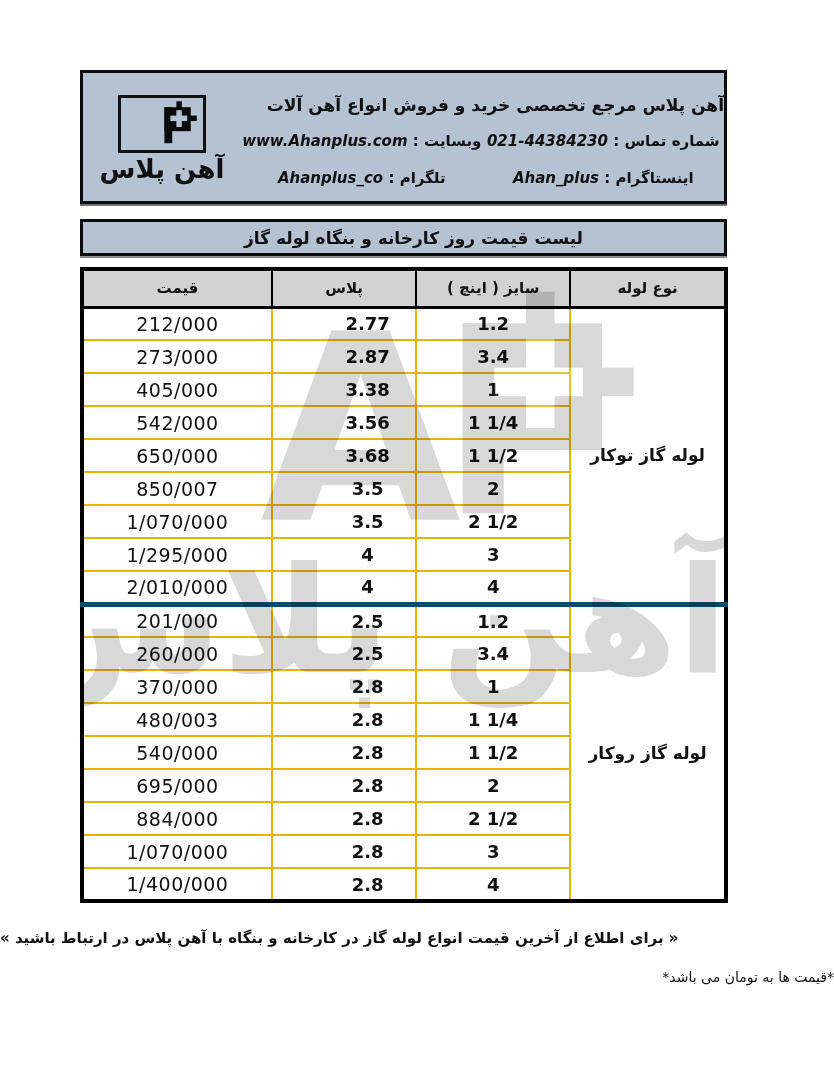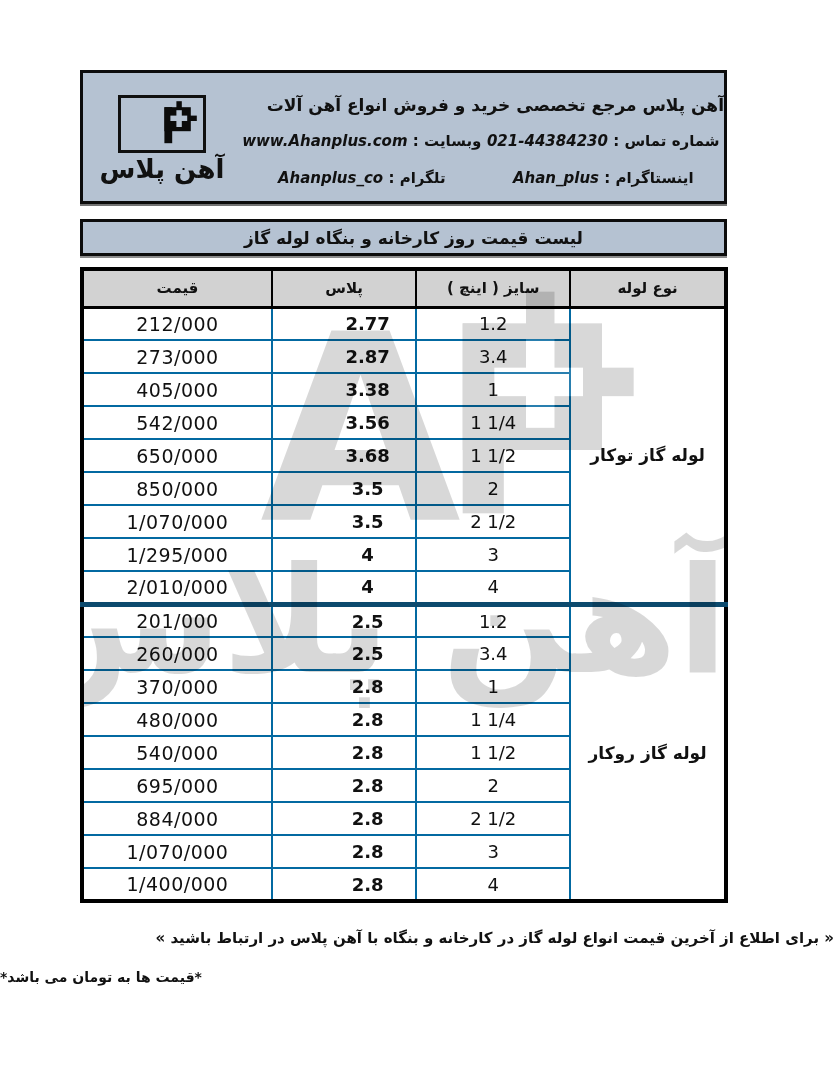--- a/index.html
+++ b/index.html
@@ -46,48 +46,48 @@
   .table-wrap { position:absolute; left:80px; top:267px; width:648px; }
   table.price-table {
     width:100%; border-collapse:collapse; direction:rtl;
     border:4px solid #000; table-layout:fixed; background:transparent;
   }
   .price-table th {
     background:var(--table-header-bg,#d2d2d2); border:2px solid #000; border-bottom:3px solid #000;
     height:38px; font-size:15px; font-weight:bold; text-align:center;
   }
   .price-table td {
-    border:2px solid #0369a1; height:33px; text-align:center; vertical-align:middle;
+    border:2px solid #eab308; height:33px; text-align:center; vertical-align:middle;
     background:transparent;
   }
   .price-table td.price-cell { font-size:19px; font-weight:normal; letter-spacing:.5px; }
   .price-table td.thickness-cell { font-size:18px; font-weight:bold;padding-left:47px; }
-  .price-table td.size-cell { font-size:18px; font-weight:normal; }
+  .price-table td.size-cell { font-size:18px; font-weight:bold; }
   .price-table td.type-cell { font-size:17px; font-weight:bold; direction:rtl; }
   .price-table tr.group-start td { border-top:5px solid #0c4a6e; }
 
   
   .watermark {
     position:absolute; left:0; top:0; width:648px; height:652px;
     pointer-events:none; opacity:.15; overflow:hidden; z-index:5;
   }
   .wm-logo { position:absolute; left:180px; top:15px; width:380px; }
   .wm-text {
     position:absolute; left:0; top:268px; width:100%; text-align:center;
     font-size:148px; font-weight:bold; color:#000; direction:rtl; white-space:nowrap;
   }
 
   
   .footer-note-1 {
-    position:absolute; left:0; top:929px; width:100%; text-align:right;
+    position:absolute; left:0; top:929px; width:100%; text-align:left;
     font-weight:bold; font-size:15px; direction:rtl;
   }
   .footer-note-2 {
-    position:absolute; left:0; top:969px; width:100%; text-align:left;
-    font-weight:bold; font-size:14px; direction:rtl;
+    position:absolute; left:0; top:969px; width:100%; text-align:right;
+    font-weight:normal; font-size:14px; direction:rtl;
   }
 </style>
 </head>
 <body>
 
 <div class="page">
 
   <div class="header-panel">
     <div class="header-inner">
       <div class="logo-block">
@@ -157,21 +157,21 @@
             <td class="price-cell" dir="ltr">542/000</td>
           </tr>
           <tr>
             <td class="size-cell" dir="ltr">1 1/2</td>
             <td class="thickness-cell" dir="ltr">3.68</td>
             <td class="price-cell" dir="ltr">650/000</td>
           </tr>
           <tr>
             <td class="size-cell" dir="ltr">2</td>
             <td class="thickness-cell" dir="ltr">3.5</td>
-            <td class="price-cell" dir="ltr">850/000</td>
+            <td class="price-cell" dir="ltr">850/007</td>
           </tr>
           <tr>
             <td class="size-cell" dir="ltr">2 1/2</td>
             <td class="thickness-cell" dir="ltr">3.5</td>
             <td class="price-cell" dir="ltr">1/070/000</td>
           </tr>
           <tr>
             <td class="size-cell" dir="ltr">3</td>
             <td class="thickness-cell" dir="ltr">4</td>
             <td class="price-cell" dir="ltr">1/295/000</td>
@@ -193,21 +193,21 @@
             <td class="price-cell" dir="ltr">260/000</td>
           </tr>
           <tr>
             <td class="size-cell" dir="ltr">1</td>
             <td class="thickness-cell" dir="ltr">2.8</td>
             <td class="price-cell" dir="ltr">370/000</td>
           </tr>
           <tr>
             <td class="size-cell" dir="ltr">1 1/4</td>
             <td class="thickness-cell" dir="ltr">2.8</td>
-            <td class="price-cell" dir="ltr">480/000</td>
+            <td class="price-cell" dir="ltr">480/003</td>
           </tr>
           <tr>
             <td class="size-cell" dir="ltr">1 1/2</td>
             <td class="thickness-cell" dir="ltr">2.8</td>
             <td class="price-cell" dir="ltr">540/000</td>
           </tr>
           <tr>
             <td class="size-cell" dir="ltr">2</td>
             <td class="thickness-cell" dir="ltr">2.8</td>
             <td class="price-cell" dir="ltr">695/000</td>

